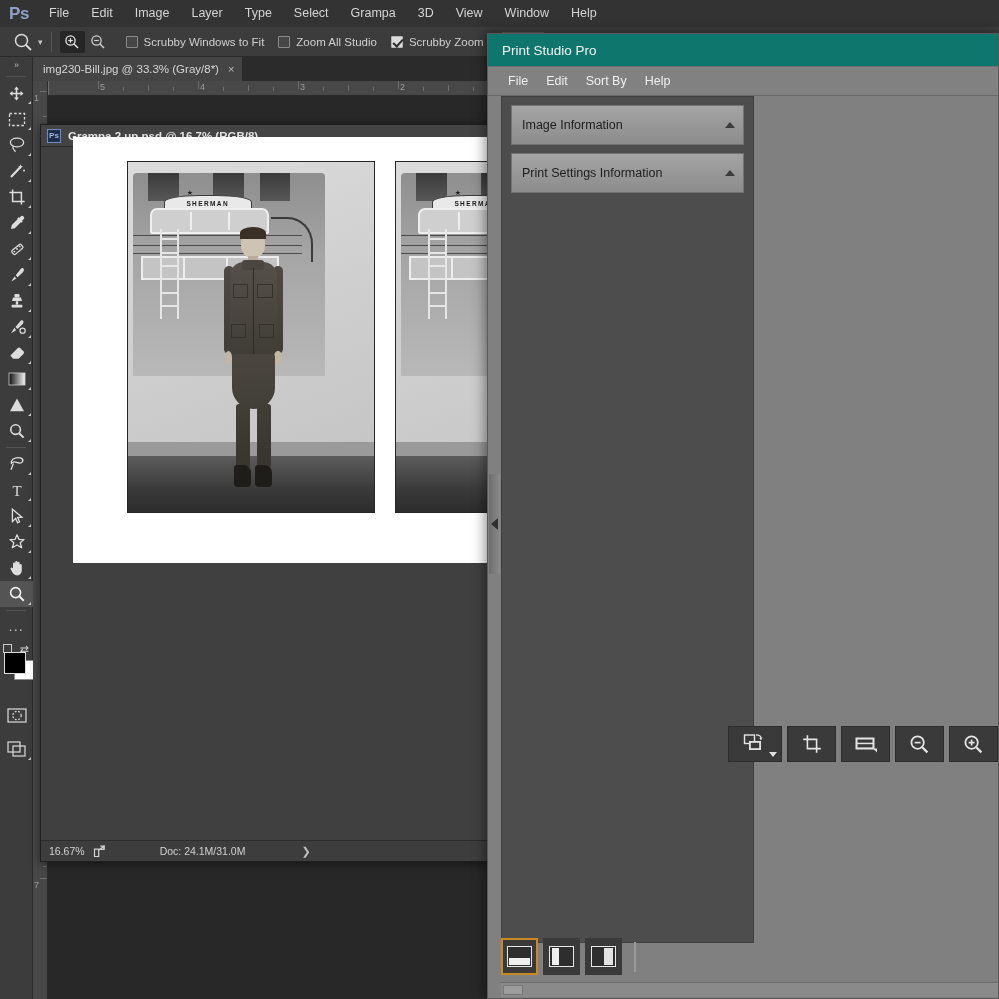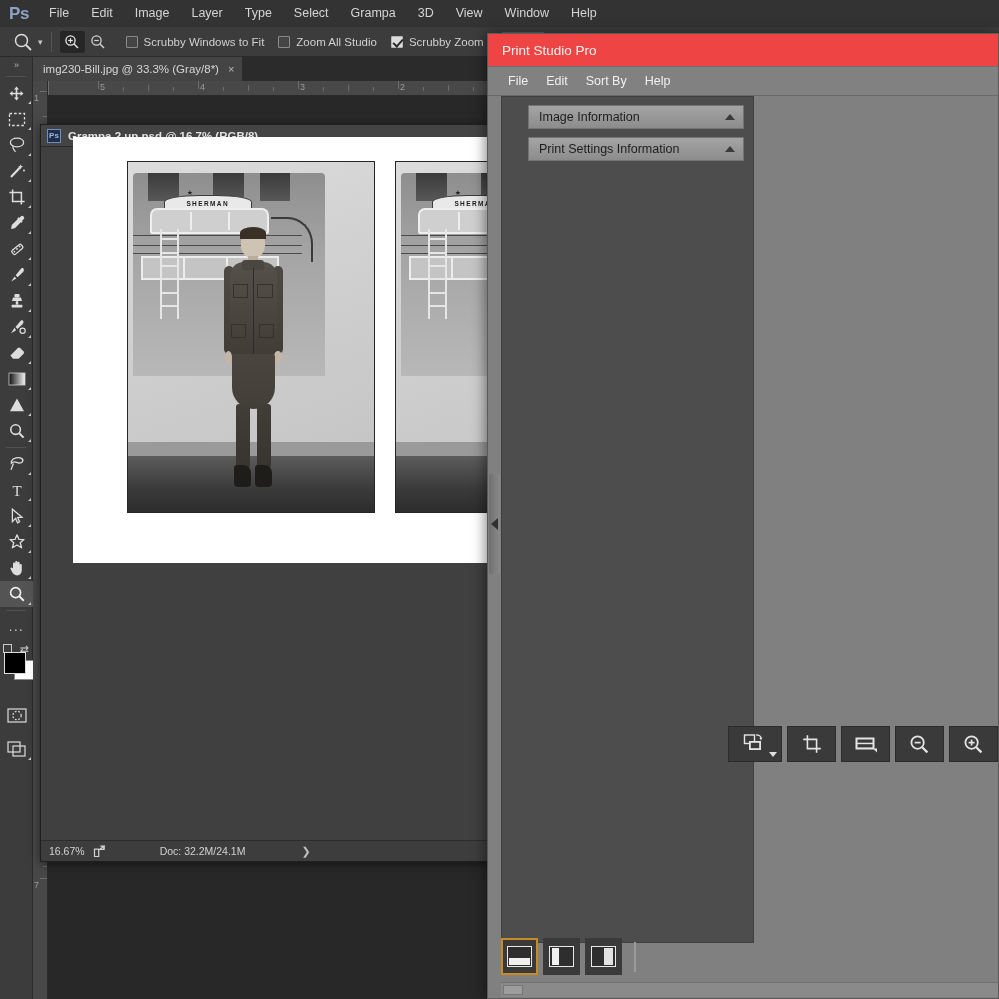--- a/index.html
+++ b/index.html
@@ -289,36 +289,36 @@
   .sol-boot.l { left:20%; }
   .sol-boot.r { left:53%; }
 
   
   #psp {
     position:absolute; left:487px; top:33px; width:512px; height:966px;
     background:#808080; border:1px solid #5a5a5a;
     box-shadow:-2px 0 12px rgba(0,0,0,0.45);
   }
   .psp-titlebar {
-    height:33px; background:#ef4444; border-bottom:1px solid #6e6e6e;
+    height:33px; background:#0f766e; border-bottom:1px solid #6e6e6e;
     display:flex; align-items:center; padding-left:14px;
   }
   .psp-title { font-size:13.5px; color:#f2f2f2; }
   .psp-menubar {
     height:29px; background:#818181; border-bottom:1px solid #6a6a6a;
     display:flex; align-items:center; padding-left:11px;
   }
   .psp-menu-item { font-size:12.5px; color:#f0f0f0; padding:0 9px; line-height:29px; }
 
   .psp-leftpanel {
     position:absolute; left:13px; top:62px; width:253px; bottom:55px;
     background:#4d4d4d; border:1px solid #3f3f3f;
   }
   .psp-section {
-    margin:8px 9px 0 26px; height:24px; background:linear-gradient(180deg,#a4a4a4,#8c8c8c);
+    margin:8px 9px 0 9px; height:40px; background:linear-gradient(180deg,#a4a4a4,#8c8c8c);
     border:1px solid #737373; display:flex; align-items:center;
     padding:0 8px 0 10px; justify-content:space-between;
   }
   .psp-section-label { font-size:12.5px; color:#1d1d1d; }
   .tri-up {
     width:0; height:0; border-left:5px solid transparent; border-right:5px solid transparent;
     border-bottom:6px solid #3a3a3a;
   }
 
   .psp-collapse-handle {
@@ -665,21 +665,21 @@
 
       <div class="doc-statusbar">
         <span class="sb-zoom">16.67%</span>
         <span class="sb-share">
           <svg width="13" height="13" viewBox="0 0 13 13">
               <path d="M1.5 4.2h4.2v7.3H1.5Z" fill="none" stroke="#d2d2d2" stroke-width="1.2"></path>
               <path d="M5.2 5.6 11 1.2v3.2h-4" fill="none" stroke="#d2d2d2" stroke-width="1.2"></path>
               <path d="M7.3 1.2H11v3.4" fill="none" stroke="#d2d2d2" stroke-width="1.2"></path>
             </svg>
         </span>
-        <span class="sb-doc">Doc: 32.2M/24.1M</span>
+        <span class="sb-doc">Doc: 24.1M/31.0M</span>
         <span class="sb-arrow">❯</span>
       </div>
     </div>
 
     <div class="art-page">
       <div class="photo p1">
         <div class="ph-sky"></div>
         <div class="ph-pilot">
           <div class="ph-stack s1"></div>
           <div class="ph-stack s2"></div>

